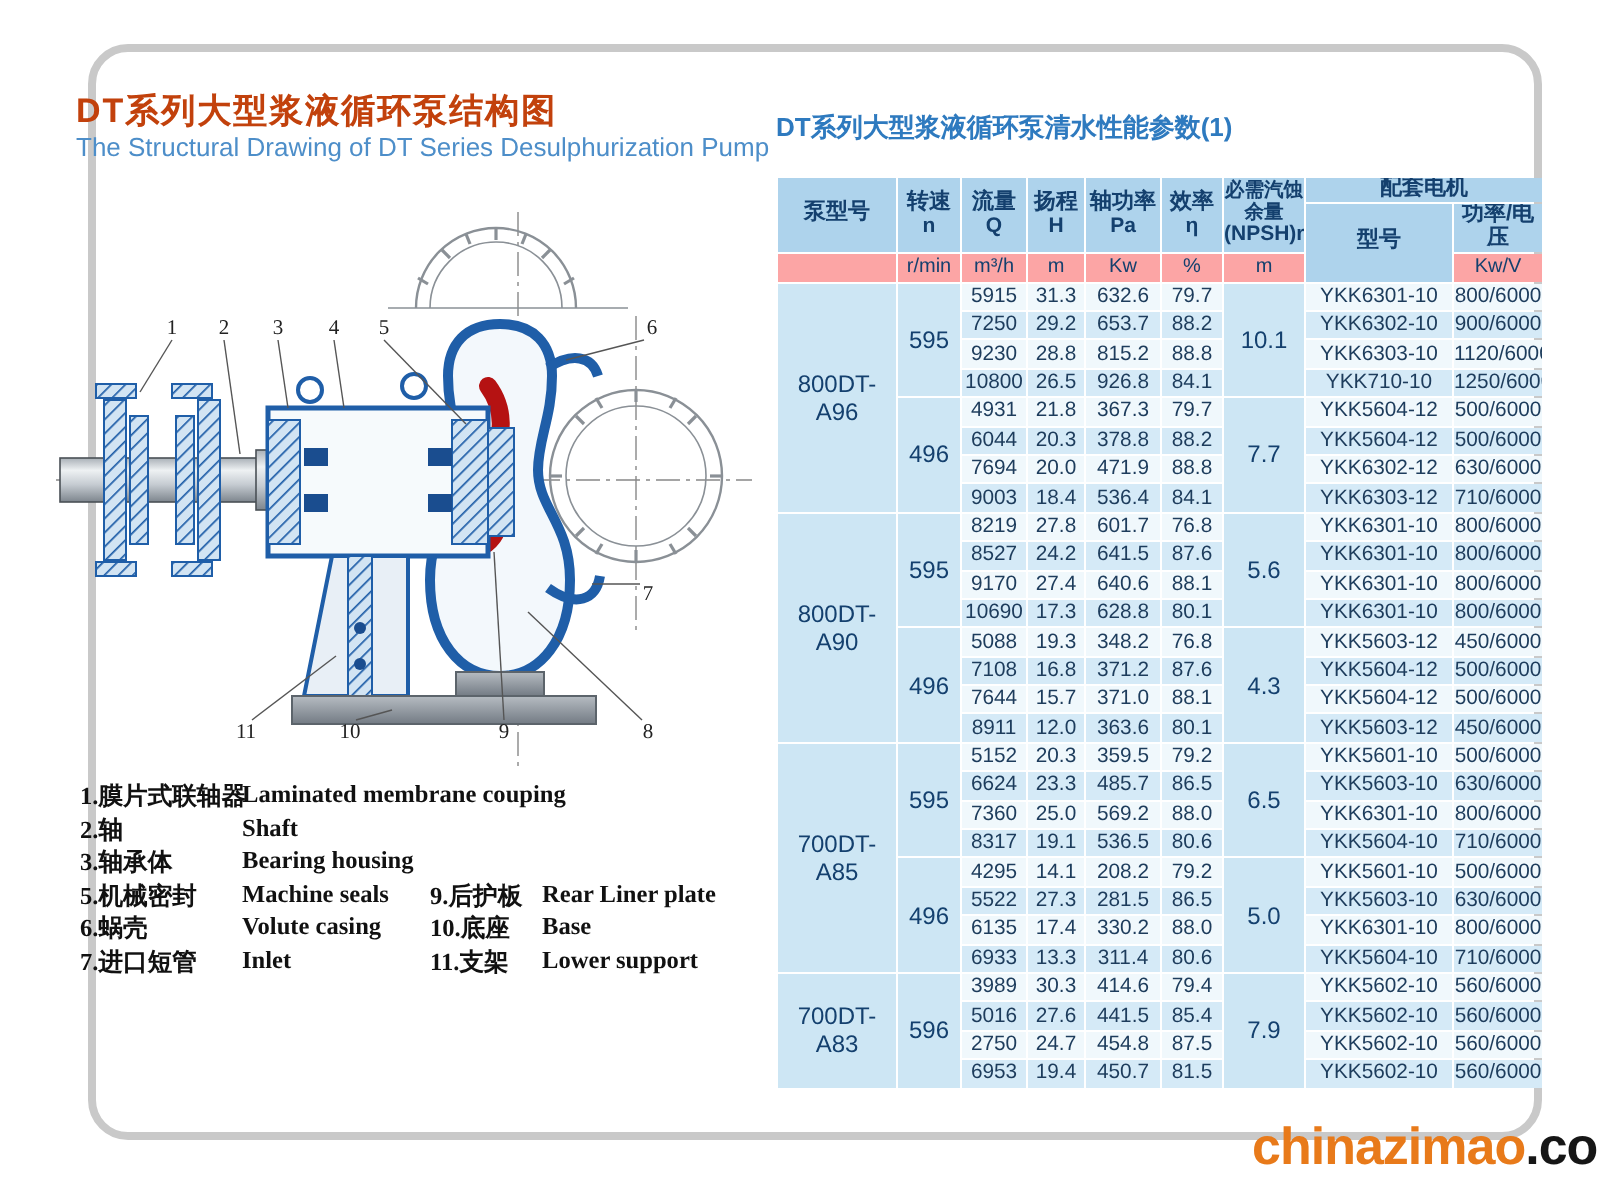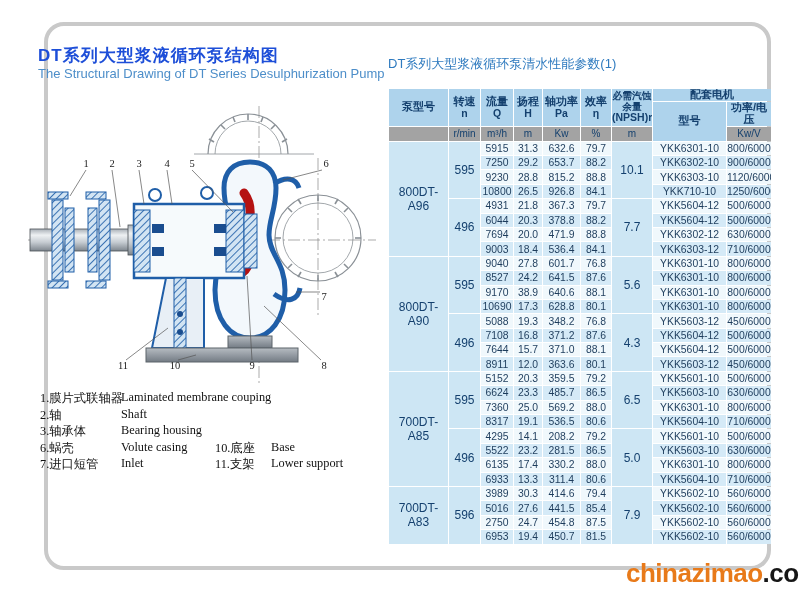--- a/index.html
+++ b/index.html
@@ -2,41 +2,41 @@
 <html><head>
 <meta charset="utf-8">
 <style>
   html,body{margin:0;padding:0;background:#ffffff;}
   #page{position:relative;width:800px;height:594px;background:#ffffff;overflow:hidden;
         font-family:"Liberation Sans",sans-serif;}
   
   #frame{position:absolute;left:44px;top:22px;width:719px;height:540px;
          border:4px solid #c9c9c9;border-radius:20px;background:transparent;}
   
-  #lt-zh{position:absolute;left:38px;top:44px;font-size:17px;font-weight:bold;color:#1d4ed8;letter-spacing:1px;}
+  #lt-zh{position:absolute;left:38px;top:44px;font-size:17px;font-weight:bold;color:#c2410c;letter-spacing:1px;}
   #lt-en{position:absolute;left:38px;top:66px;font-size:13px;color:#4d8ec9;}
   
-  #rt-zh{position:absolute;left:388px;top:55px;font-size:13px;font-weight:normal;color:#2e7abf;}
+  #rt-zh{position:absolute;left:388px;top:55px;font-size:13px;font-weight:bold;color:#2e7abf;}
   #rt-en{position:absolute;left:388px;top:72px;font-size:10.5px;color:#4d8ec9;}
   
   #drawing{position:absolute;left:28px;top:92px;}
   
   #parts{position:absolute;left:40px;top:390px;width:340px;font-family:"Liberation Serif",serif;
-         font-size:12.3px;color:#111;}
+         font-size:12.3px;color:#111;font-weight:bold;}
   .p-row{position:relative;height:16.6px;}
   .p-row span{position:absolute;white-space:nowrap;}
   .c1{left:0;} .c2{left:81px;} .c3{left:175px;} .c4{left:231px;}
   
   #perf{position:absolute;left:388px;top:88px;border-collapse:separate;border-spacing:1.6px;
         table-layout:fixed;width:375px;}
   #perf th,#perf td{text-align:center;vertical-align:middle;overflow:hidden;padding:0;}
   #perf thead th{background:#aed3ec;color:#14406e;font-size:11px;font-weight:bold;line-height:1.08;}
   #perf thead th .sym{font-weight:bold;font-size:10.5px;}
   #perf .npsh-h{font-size:9.8px;}
-  #perf .unit-row td{background:#a3a3a3;color:#14406e;font-size:10px;height:14px;margin-top:20px;}
+  #perf .unit-row td{background:#fca5a5;color:#14406e;font-size:10px;height:14px;margin-top:20px;}
   #perf tbody td{font-size:10.4px;color:#1d3c5c;height:13.4px;background:#f0f8fc;}
   #perf tbody tr.alt td{background:#d5eaf7;}
   #perf tbody td.merged{background:#cde6f4 !important;color:#14406e;font-size:12px;}
   
   #wm{position:absolute;left:626px;top:558px;font-size:26px;font-weight:bold;
       font-family:"Liberation Sans",sans-serif;letter-spacing:-0.5px;white-space:nowrap;}
   #wm .brand{color:#e87a1a;} #wm .tld{color:#161616;}
 </style>
 </head>
 <body>
@@ -184,20 +184,26 @@
         <span class="c1">1.膜片式联轴器</span>
         <span class="c2">Laminated membrane couping</span>
       </div>
       <div class="p-row">
         <span class="c1">2.轴</span>
         <span class="c2">Shaft</span>
       </div>
       <div class="p-row">
         <span class="c1">3.轴承体</span>
         <span class="c2">Bearing housing</span>
+      </div>
+      <div class="p-row">
+        <span class="c1">5.机械密封</span>
+        <span class="c2">Machine seals</span>
+        <span class="c3">9.后护板</span>
+        <span class="c4">Rear Liner plate</span>
       </div>
       <div class="p-row">
         <span class="c1">6.蜗壳</span>
         <span class="c2">Volute casing</span>
         <span class="c3">10.底座</span>
         <span class="c4">Base</span>
       </div>
       <div class="p-row">
         <span class="c1">7.进口短管</span>
         <span class="c2">Inlet</span>
@@ -328,39 +334,39 @@
           <td>9003</td>
           <td>18.4</td>
           <td>536.4</td>
           <td>84.1</td>
           <td>YKK6303-12</td>
           <td>710/6000</td>
         </tr>
         <tr>
           <td class="merged" rowspan="8">800DT-A90</td>
           <td class="merged" rowspan="4">595</td>
-          <td>9040</td>
+          <td>8219</td>
           <td>27.8</td>
           <td>601.7</td>
           <td>76.8</td>
           <td class="merged" rowspan="4">5.6</td>
           <td>YKK6301-10</td>
           <td>800/6000</td>
         </tr>
         <tr class="alt">
           <td>8527</td>
           <td>24.2</td>
           <td>641.5</td>
           <td>87.6</td>
           <td>YKK6301-10</td>
           <td>800/6000</td>
         </tr>
         <tr>
           <td>9170</td>
-          <td>38.9</td>
+          <td>27.4</td>
           <td>640.6</td>
           <td>88.1</td>
           <td>YKK6301-10</td>
           <td>800/6000</td>
         </tr>
         <tr class="alt">
           <td>10690</td>
           <td>17.3</td>
           <td>628.8</td>
           <td>80.1</td>
@@ -441,21 +447,21 @@
           <td>4295</td>
           <td>14.1</td>
           <td>208.2</td>
           <td>79.2</td>
           <td class="merged" rowspan="4">5.0</td>
           <td>YKK5601-10</td>
           <td>500/6000</td>
         </tr>
         <tr class="alt">
           <td>5522</td>
-          <td>23.2</td>
+          <td>27.3</td>
           <td>281.5</td>
           <td>86.5</td>
           <td>YKK5603-10</td>
           <td>630/6000</td>
         </tr>
         <tr>
           <td>6135</td>
           <td>17.4</td>
           <td>330.2</td>
           <td>88.0</td>

